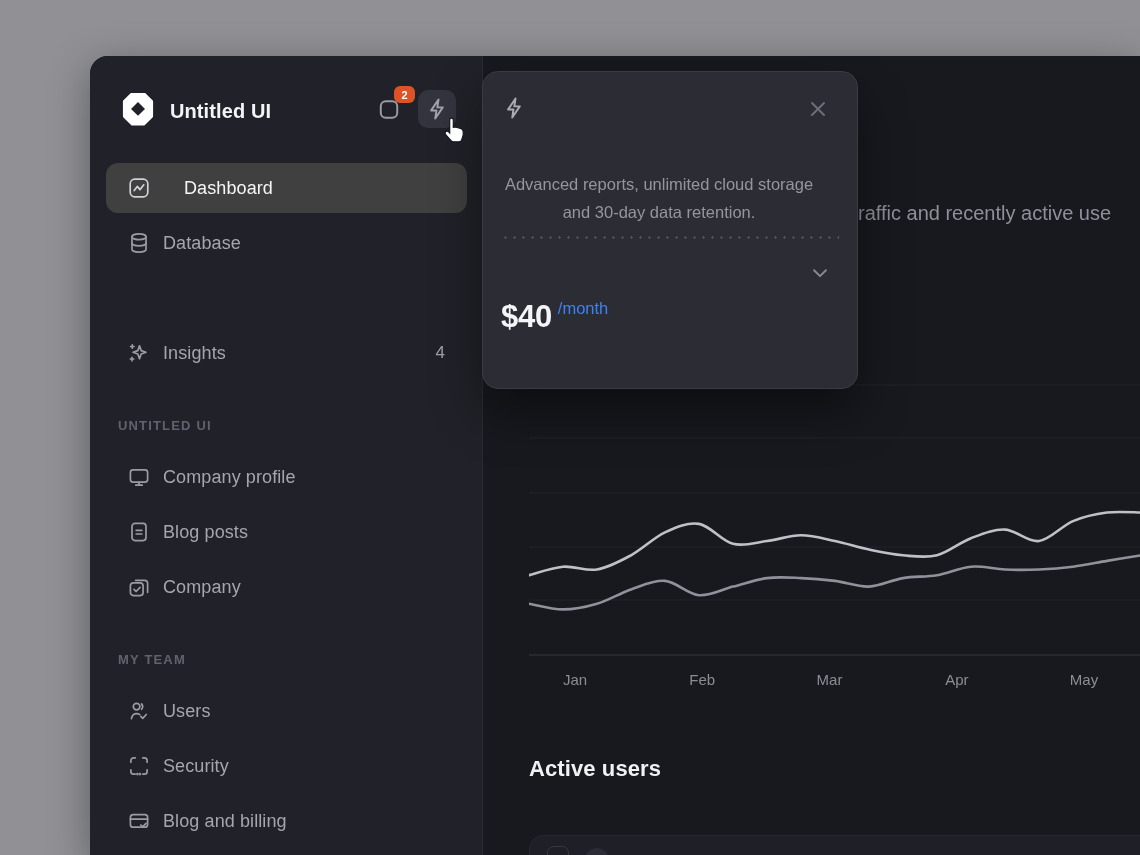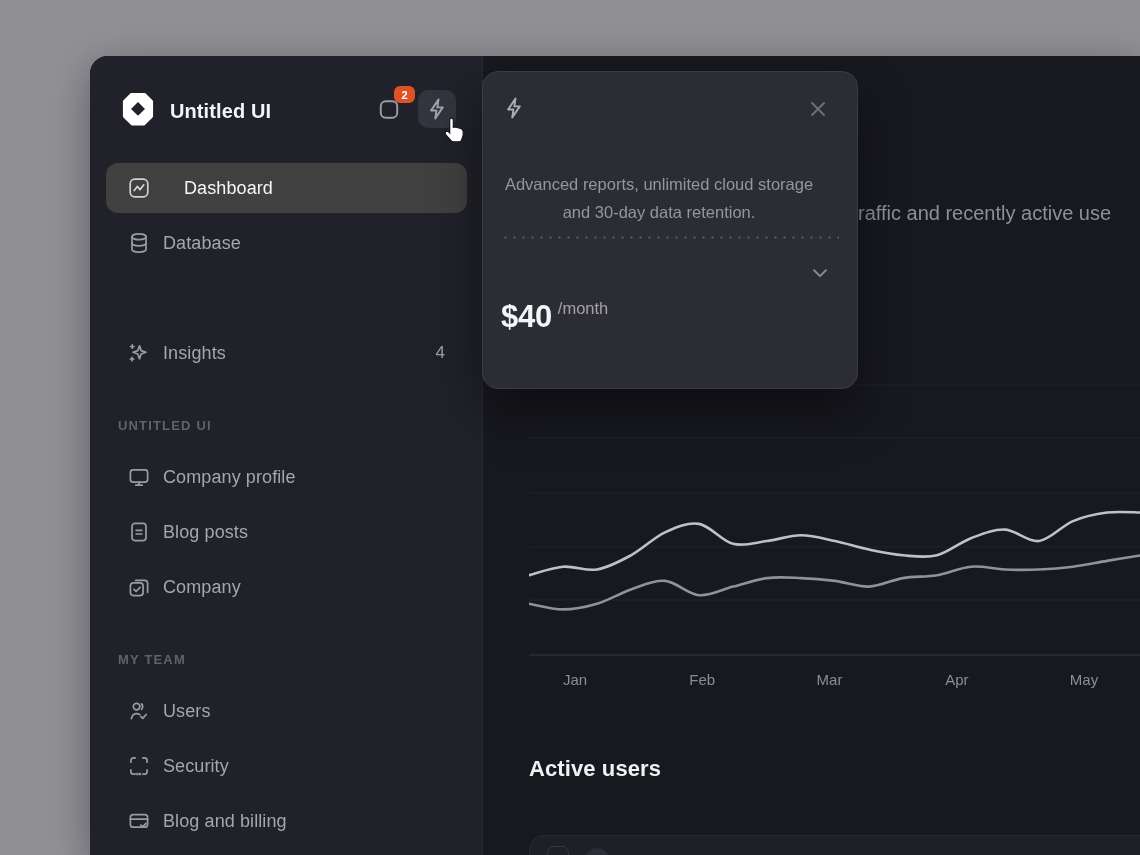--- a/index.html
+++ b/index.html
@@ -81,21 +81,21 @@
     font-size:13px; color:#c9cad0; letter-spacing:.02em;
   }
   .pop-desc { position:absolute; left:18px; top:99px; width:316px; font-size:16.5px; line-height:27.5px; color:#94959d;text-align:center; }
   .pop-dotted {
     position:absolute; left:18px; right:18px; top:164px; height:3px;
     background-image:radial-gradient(circle, #50515a 1.2px, transparent 1.4px);
     background-size:9px 3px; background-repeat:repeat-x;
   }
   .pop-price-row { position:absolute; left:18px; top:186px; display:flex; align-items:flex-start;margin-top:41px; }
   .pop-price { font-size:31px; font-weight:800; color:#f4f5f7; letter-spacing:-.3px; }
-  .pop-period { margin-left:6px; font-size:16.5px; color:#a3a3a3; }
+  .pop-period { margin-left:6px; font-size:16.5px; color:#3b82f6; }
   .pop-chevron { position:absolute; right:26px; top:190px; width:22px; height:22px; cursor:pointer; }
   .pop-chevron svg { width:100%; height:100%; stroke:#8a8c94; fill:none; stroke-width:2; stroke-linecap:round; stroke-linejoin:round; }
   .pop-cta {
     position:absolute; left:18px; right:18px; top:249px; height:48px;
     border:1.5px solid #585962; border-radius:10px; background:transparent;
     display:flex; align-items:center; justify-content:center; cursor:pointer;
   }
   .pop-cta span { font-size:17px; font-weight:700; color:#f4f5f7; }
 </style>
 </head>

